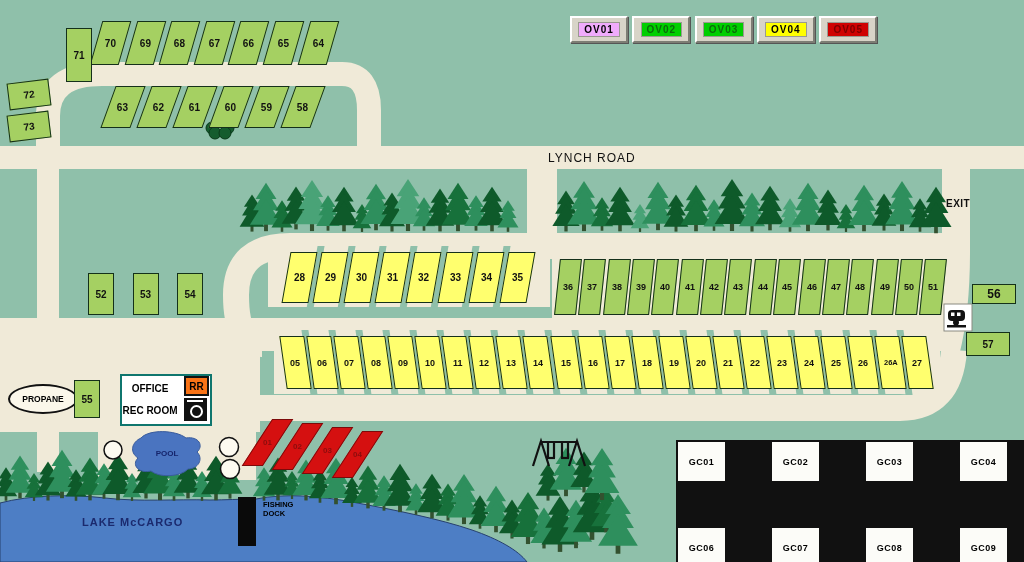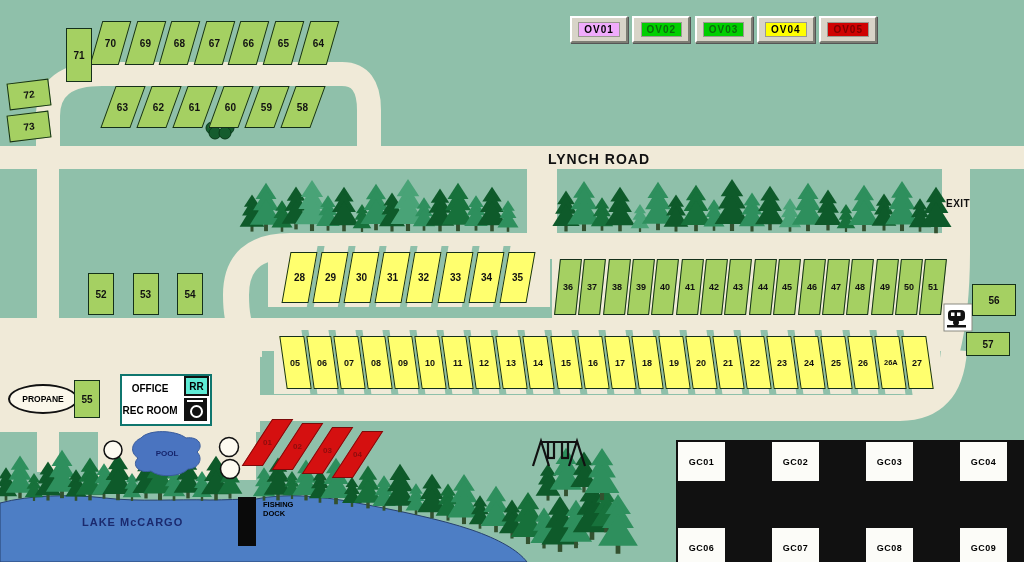--- a/index.html
+++ b/index.html
@@ -19,36 +19,36 @@
          box-shadow:1px 1px 0 #555;display:flex;align-items:center;justify-content:center;cursor:pointer;z-index:3;}
   .ovchip{padding:1px 5px;font-size:10px;font-weight:bold;border:1px solid #9a9a90;letter-spacing:1px;}
   #propane{position:absolute;left:8px;top:384px;width:66px;height:26px;background:#fbf7ea;
            border:2px solid #111;border-radius:50%;display:flex;align-items:center;justify-content:center;
            font-size:8.5px;font-weight:bold;z-index:2;}
   #office{position:absolute;left:120px;top:374px;width:92px;height:52px;background:#fff;
           border:2px solid #0f766e;box-sizing:border-box;z-index:2;}
   #office .o1{position:absolute;left:0;right:32px;top:7px;text-align:center;font-size:10px;font-weight:bold;}
   #office .o2{position:absolute;left:0;right:32px;bottom:8px;text-align:center;font-size:10px;font-weight:bold;}
   #rrbox{position:absolute;top:0px;right:1px;width:25px;height:20px;border:2px solid #111;box-sizing:border-box;
-         display:flex;align-items:center;justify-content:center;font-size:10px;font-weight:bold;background:#5eead4;}
+         display:flex;align-items:center;justify-content:center;font-size:10px;font-weight:bold;background:#f97316;}
   #laundry{position:absolute;top:22px;right:3px;width:23px;height:23px;background:#111;}
   #laundry .ring{position:absolute;left:5.5px;top:7px;width:9px;height:9px;border:2.5px solid #fff;border-radius:50%;}
   #laundry .strip{position:absolute;left:3px;top:2px;width:16px;height:2px;background:#fff;}
   #golf{position:absolute;left:676px;top:440px;z-index:2;}
   #golf .title{text-align:center;font-size:11px;font-weight:bold;letter-spacing:1px;margin-bottom:6px;}
   #golftable{display:grid;grid-template-columns:repeat(5,47px);grid-auto-rows:39px;
              border:2px solid #111;background:#111;grid-gap:2px;gap:47px;}
   .gcell{background:#fcfcf8;display:flex;align-items:center;justify-content:center;
          font-size:9px;font-weight:bold;letter-spacing:0.5px;cursor:pointer;}
   #pool-label{position:absolute;left:146px;top:449px;width:42px;text-align:center;font-size:8px;
               font-weight:bold;color:#15246b;z-index:2;}
   #lake-label{position:absolute;left:82px;top:516px;font-size:11px;font-weight:bold;color:#1b2a6e;
               letter-spacing:1px;z-index:2;}
   #dock-label{position:absolute;left:263px;top:500px;font-size:7.5px;font-weight:bold;line-height:9px;z-index:2;}
-  #lynch-label{position:absolute;left:548px;top:151px;font-size:14px;font-weight:bold;letter-spacing:1px;z-index:2;}
+  #lynch-label{position:absolute;left:548px;top:151px;font-size:12px;font-weight:normal;letter-spacing:1px;z-index:2;}
   #exit-label{position:absolute;left:946px;top:198px;font-size:10px;font-weight:bold;letter-spacing:0.5px;z-index:2;}
 </style>
 </head>
 <body>
 
 <div id="map">
 
   <svg id="terrain" width="1024" height="562" viewBox="0 0 1024 562">
     <defs>
       <symbol id="tree" viewBox="0 0 20 30" overflow="visible">
@@ -492,21 +492,21 @@
       </div>
       <div class="site red" style="left: 347px; top: 431px; width: 21px; height: 47px; font-size: 8px; transform: skewX(-33deg);">
         <span style="transform: skewX(33deg);">04</span>
       </div>
       <div class="site green" style="left: 66px; top: 28px; width: 26px; height: 54px; font-size: 10px;">
         <span>71</span>
       </div>
       <div class="site green" style="left: 74px; top: 380px; width: 26px; height: 38px; font-size: 10px;">
         <span>55</span>
       </div>
-      <div class="site green" style="left: 972px; top: 284px; width: 44px; height: 32px; font-size: 10px;">
+      <div class="site green" style="left: 972px; top: 284px; width: 44px; height: 20px; font-size: 12px;">
         <span>56</span>
       </div>
       <div class="site green" style="left: 966px; top: 332px; width: 44px; height: 24px; font-size: 10px;">
         <span>57</span>
       </div>
       <div class="site green" style="left: 8px; top: 81px; width: 42px; height: 27px; font-size: 10px; transform: rotate(-7deg);">
         <span>72</span>
       </div>
       <div class="site green" style="left: 8px; top: 113px; width: 42px; height: 27px; font-size: 10px; transform: rotate(-7deg);">
         <span>73</span>

